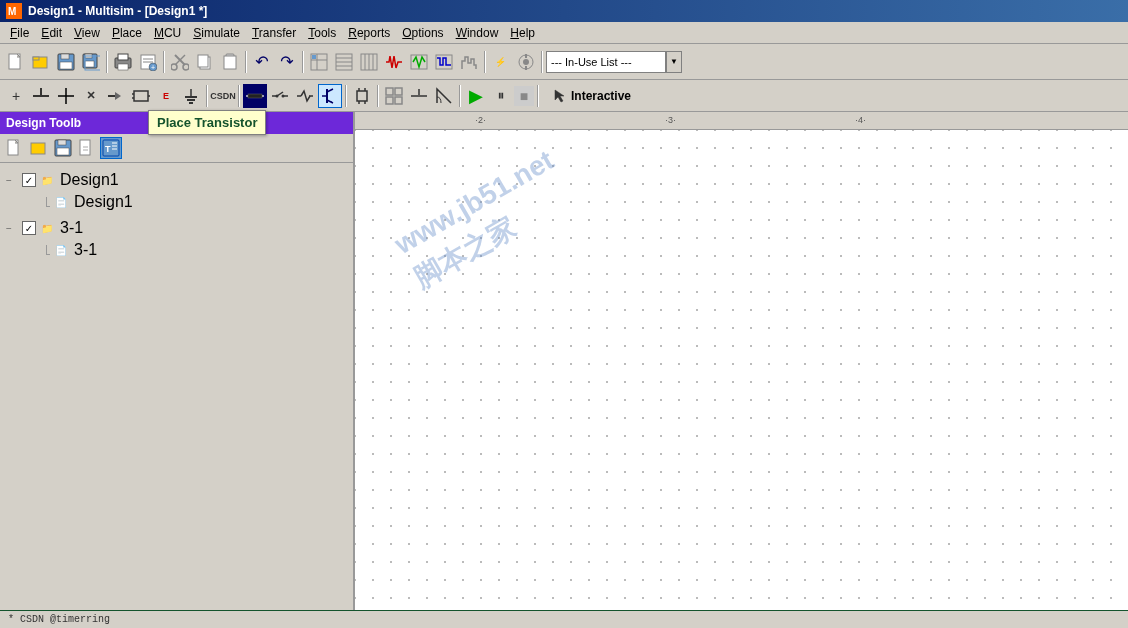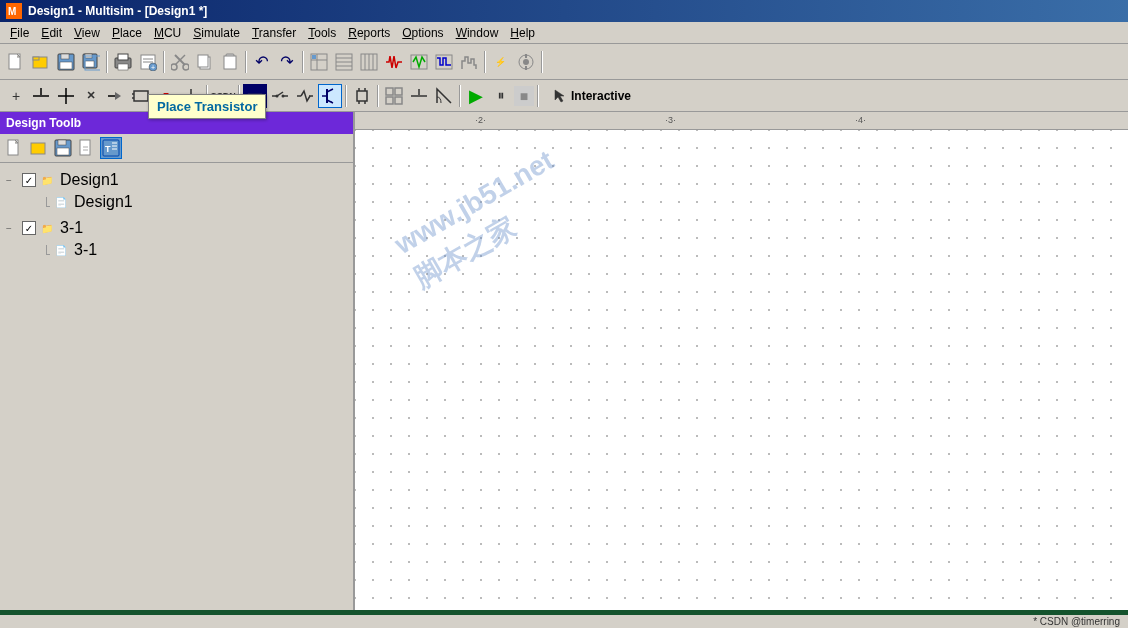--- a/index.html
+++ b/index.html
@@ -96,27 +96,27 @@
       padding: 2px 4px;
       border-bottom: 1px solid #999;
       gap: 1px;
       position: relative;
     }
 
     
     .tooltip-box {
       position: absolute;
       left: 148px;
-      top: 14px;
+      top: 30px;
       background: #ffffcc;
       border: 1px solid #808080;
       padding: 4px 8px;
       font-size: 13px;
       font-weight: bold;
-      color: #0369a1;
+      color: #14532d;
       z-index: 100;
       white-space: nowrap;
       box-shadow: 1px 1px 3px rgba(0,0,0,0.3);
     }
 
     
     #main-area {
       display: flex;
       height: calc(628px - 22px - 22px - 36px - 32px - 18px);
     }
@@ -218,27 +218,28 @@
       transform: rotate(-30deg);
       pointer-events: none;
       font-weight: bold;
       line-height: 1.4;
     }
 
     
     #status-bar {
       height: 18px;
       background: #d4d0c8;
-      border-top: 5px solid #14532d;
+      border-top: 1px solid #14532d;
       display: flex;
       align-items: center;
       padding: 0 8px;
       font-size: 10px;
       color: #333;
-      justify-content: flex-end;
+      justify-content: flex-start;
+      font-family: Liberation Mono, monospace;
     }
 
     
     .interactive-btn {
       display: flex;
       align-items: center;
       gap: 4px;
       padding: 2px 8px;
       background: #d4d0c8;
       border: 1px solid transparent;
@@ -408,20 +409,26 @@
   <div class="toolbar-btn" style="font-size:9px;color:#cc6600;">⚡</div>
   <div class="toolbar-btn">
     <svg width="18" height="18" viewBox="0 0 18 18">
         <circle cx="9" cy="9" r="7" fill="none" stroke="#888" stroke-width="1"></circle>
         <circle cx="9" cy="9" r="3" fill="#888"></circle>
         <line x1="9" y1="1" x2="9" y2="5" stroke="#888" stroke-width="2"></line>
         <line x1="9" y1="13" x2="9" y2="17" stroke="#888" stroke-width="2"></line>
       </svg>
   </div>
   <div class="toolbar-separator"></div>
+  <div style="display:flex;align-items:center;">
+    <div class="toolbar-dropdown">
+      <span>--- In-Use List ---</span>
+    </div>
+    <div class="toolbar-dropdown-arrow">▼</div>
+  </div>
 </div>
 
 <div id="toolbar2">
   <div class="toolbar-btn" style="font-size:14px;">+</div>
   <div class="toolbar-btn">
     <svg width="18" height="18" viewBox="0 0 18 18">
         <polyline points="1,9 17,9" stroke="#000" stroke-width="1.5"></polyline>
         <polyline points="9,1 9,8" stroke="#000" stroke-width="1.5"></polyline>
       </svg>
   </div>

